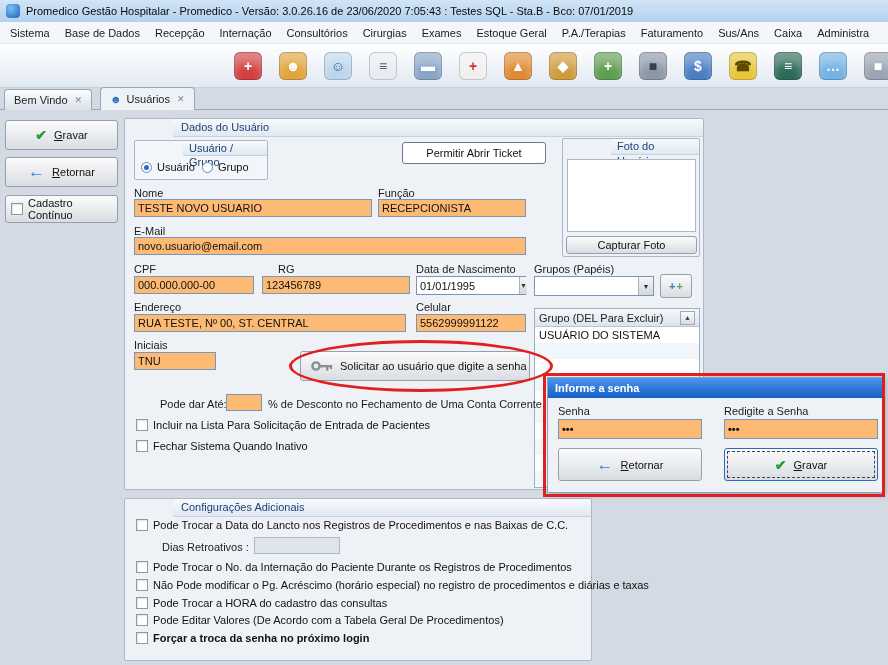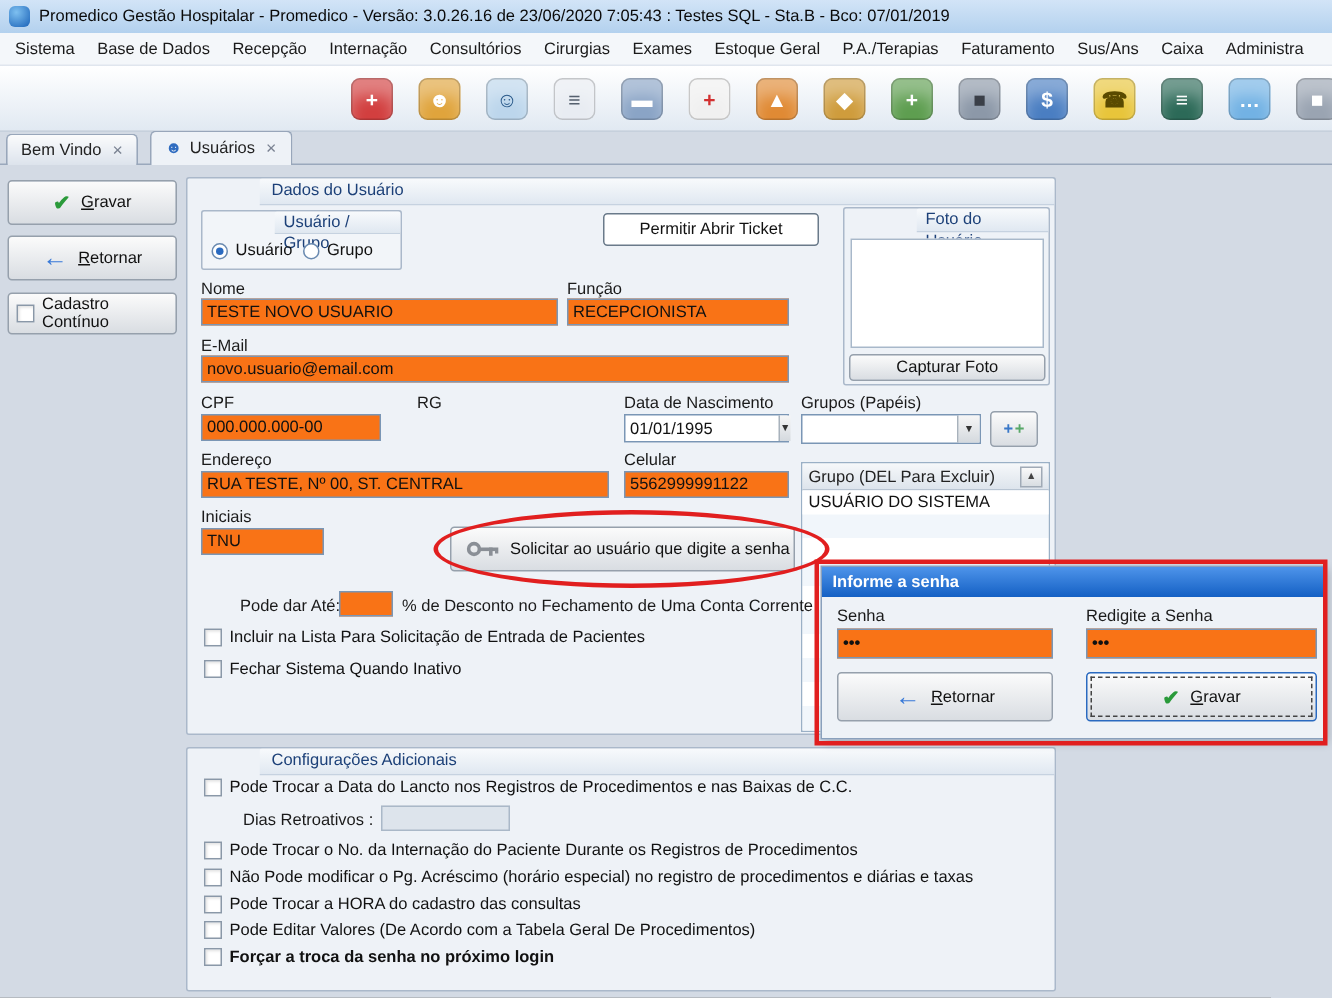--- a/index.html
+++ b/index.html
@@ -32,21 +32,21 @@
   #tabstrip-line { position:absolute; left:0; top:109px; width:888px; height:1px; background:#9aa8bc; }
   .tab { position:absolute; display:flex; align-items:center; gap:5px; padding:0 9px; height:21px; top:89px;
     border:1px solid #98a6ba; border-bottom:none; border-radius:4px 4px 0 0; font-size:11px;
     background:linear-gradient(#fafbfc,#dce3ec); color:#222; }
   .tab.active { top:87px; height:23px; background:#eef2f7; z-index:2; }
   .tclose { color:#7a8292; font-size:9px; margin-left:2px; }
   .tab-user-glyph { color:#2f6cc0; font-size:11px; }
 
   
   .label { position:absolute; font-size:11px; color:#1a1a1a; white-space:nowrap; }
-  .input { position:absolute; height:18px; border:1px solid #7a96b5; background:#f97316;
+  .input { position:absolute; height:18px; border:1px solid #7a96b5; background:#fdba74;
     font:11px "Liberation Sans", sans-serif; padding:0 3px; color:#111; }
   .input.disabled { background:#dde4ec; border-color:#aab8c8; }
   .btn { position:absolute; display:flex; align-items:center; justify-content:center; gap:7px;
     background:linear-gradient(#fbfbfb,#d9dde2); border:1px solid #96a0ac; border-radius:3px;
     font-size:11px; color:#111; cursor:default; }
   .btn .ul::first-letter { text-decoration:underline; }
   .ul { display:inline-block; }
   .cbrow { position:absolute; display:flex; align-items:center; gap:5px; font-size:11px; white-space:nowrap; }
   .cb { display:inline-block; width:12px; height:12px; background:#fff; border:1px solid #8a98a8;
     box-shadow:inset 1px 1px 2px rgba(0,0,0,.12); flex:none; }
@@ -190,20 +190,21 @@
   <input class="input" style="left: 134px; top: 199px; width: 238px;" value="TESTE NOVO USUARIO">
   <div class="label" style="left:378px;top:187px;">Função</div>
   <input class="input" style="left: 378px; top: 199px; width: 148px;" value="RECEPCIONISTA">
 
   <div class="label" style="left:134px;top:225px;">E-Mail</div>
   <input class="input" style="left: 134px; top: 237px; width: 392px;" value="novo.usuario@email.com">
 
   <div class="label" style="left:134px;top:263px;">CPF</div>
   <input class="input" style="left: 134px; top: 276px; width: 120px;" value="000.000.000-00">
   <div class="label" style="left:278px;top:263px;">RG</div>
+  <input class="input" style="left: 262px; top: 276px; width: 148px;" value="123456789">
   <div class="label" style="left:416px;top:263px;">Data de Nascimento</div>
   <div class="combo" style="left:416px;top:276px;width:110px;height:19px;">
     <span>01/01/1995</span>
     <span class="arrow">▼</span>
   </div>
 
   <div class="label" style="left:534px;top:263px;">Grupos (Papéis)</div>
   <div class="combo" style="left:534px;top:276px;width:120px;height:20px;">
     <span></span>
     <span class="arrow">▼</span>
@@ -250,21 +251,21 @@
 
   <div class="cbrow" style="left:136px;top:419px;">
     <span class="cb"></span>
     <span>Incluir na Lista Para Solicitação de Entrada de Pacientes</span>
   </div>
   <div class="cbrow" style="left:136px;top:440px;">
     <span class="cb"></span>
     <span>Fechar Sistema Quando Inativo</span>
   </div>
 
-  <div class="group" style="left:124px;top:498px;width:580px;height:163px;text-decoration:underline;">
+  <div class="group" style="left:124px;top:498px;width:468px;height:163px;text-decoration:underline;">
     <div class="gcap">Configurações Adicionais</div>
   </div>
   <div class="cbrow" style="left:136px;top:519px;">
     <span class="cb"></span>
     <span>Pode Trocar a Data do Lancto nos Registros de Procedimentos e nas Baixas de C.C.</span>
   </div>
   <div class="label" style="left:162px;top:541px;">Dias Retroativos :</div>
   <input class="input disabled" style="left: 254px; top: 537px; width: 86px; height: 17px;">
   <div class="cbrow" style="left:136px;top:561px;">
     <span class="cb"></span>

